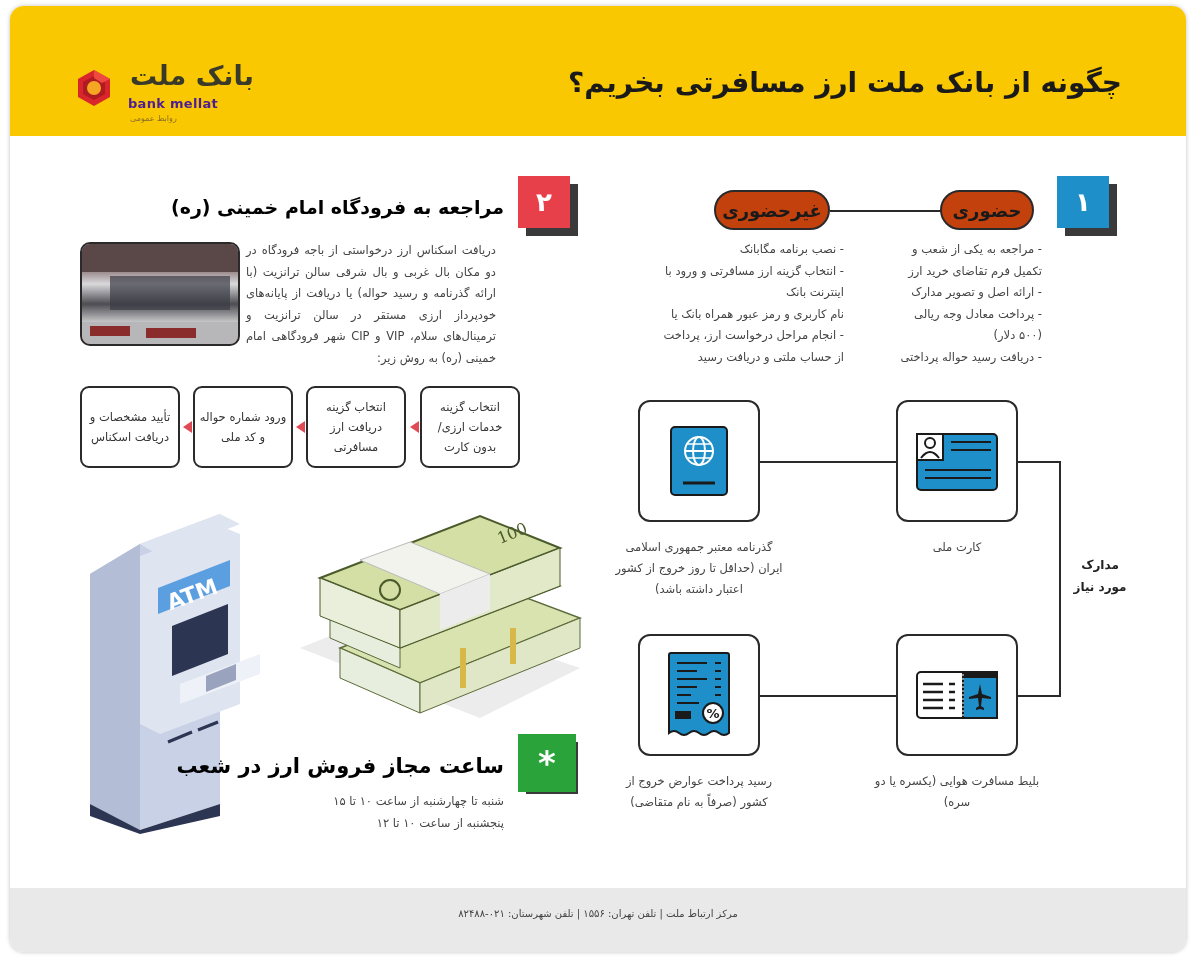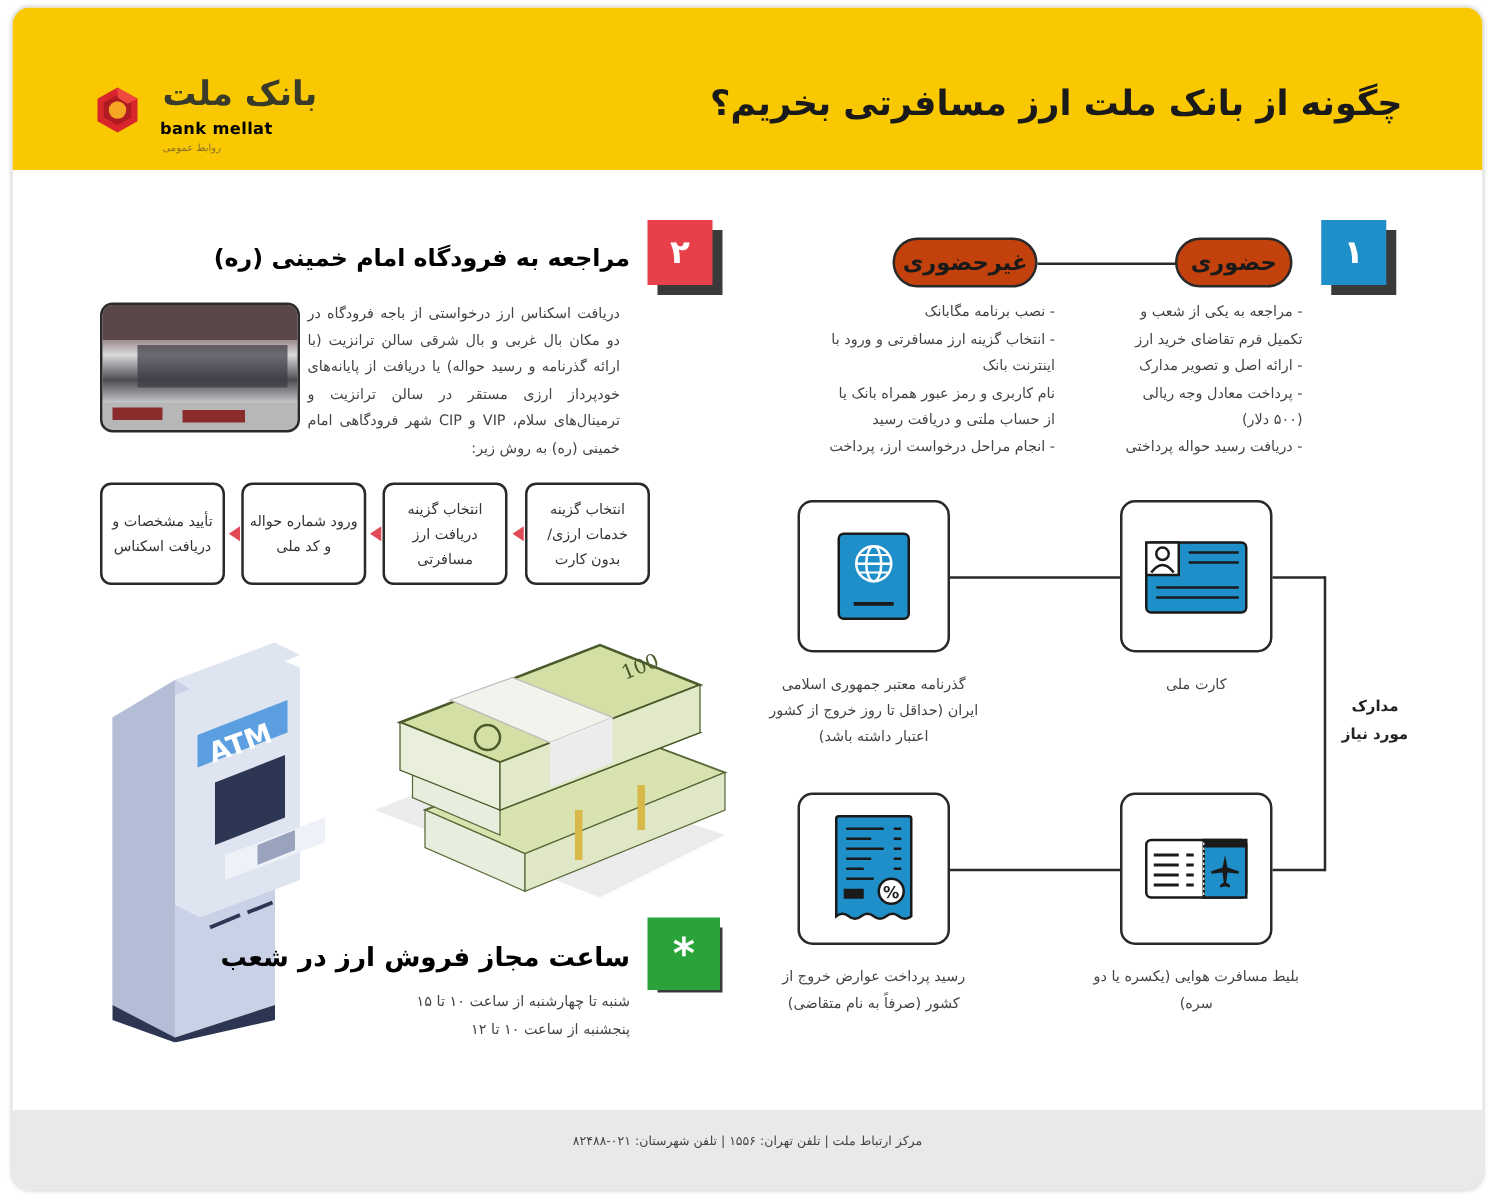--- a/index.html
+++ b/index.html
@@ -15,21 +15,21 @@
     position: absolute; left: 0; top: 0; width: 100%; height: 130px;
     background: #f9c800;
   }
   .main-title {
     position: absolute; right: 64px; top: 60px; direction: rtl;
     font-size: 28px; font-weight: bold; color: #1a1a1a; white-space: nowrap;
   }
   .logo { position: absolute; left: 62px; top: 56px; width: 200px; height: 70px; }
   .logo-mark { position: absolute; left: 2px; top: 6px; width: 40px; height: 40px; }
   .logo-fa { position: absolute; left: 58px; top: -2px; direction: rtl; font-size: 27px; font-weight: bold; color: #3a3a2a; }
-  .logo-en { position: absolute; left: 56px; top: 34px; font-size: 13px; font-weight: bold; color: #000000; letter-spacing: 0.3px; }
+  .logo-en { position: absolute; left: 56px; top: 34px; font-size: 13px; font-weight: bold; color: #4c1d95; letter-spacing: 0.3px; }
   .logo-sub { position: absolute; left: 58px; top: 52px; direction: rtl; font-size: 8px; color: #8a6d2a; }
 
   .footer {
     position: absolute; left: 0; bottom: 0; width: 100%; height: 64px;
     background: #e9e9e9;
   }
   .footer-text {
     position: absolute; left: 0; right: 0; top: 20px; text-align: center;
     direction: rtl; font-size: 10px; color: #444;
   }
@@ -122,22 +122,22 @@
     <li>- پرداخت معادل وجه ریالی</li>
     <li>(۵۰۰ دلار)</li>
     <li>- دریافت رسید حواله پرداختی</li>
   </ul>
 
   <ul class="list" style="left:618px; top:233px; width:216px;">
     <li>- نصب برنامه مگابانک</li>
     <li>- انتخاب گزینه ارز مسافرتی و ورود با</li>
     <li>اینترنت بانک</li>
     <li>نام کاربری و رمز عبور همراه بانک یا</li>
+    <li>- انجام مراحل درخواست ارز، پرداخت</li>
     <li>از حساب ملتی و دریافت رسید</li>
-    <li>- انجام مراحل درخواست ارز، پرداخت</li>
   </ul>
 
   <div class="conn" style="left:750px; top:455px; width:136px; height:2px;"></div>
   <div class="conn" style="left:750px; top:689px; width:136px; height:2px;"></div>
   <div class="conn" style="left:1008px; top:455px; width:42px; height:2px;"></div>
   <div class="conn" style="left:1008px; top:689px; width:42px; height:2px;"></div>
   <div class="conn" style="left:1049px; top:455px; width:2px; height:236px;"></div>
 
   <div class="doc-box" style="left:886px; top:394px;">
     <svg width="84" height="62" viewBox="0 0 84 62">

